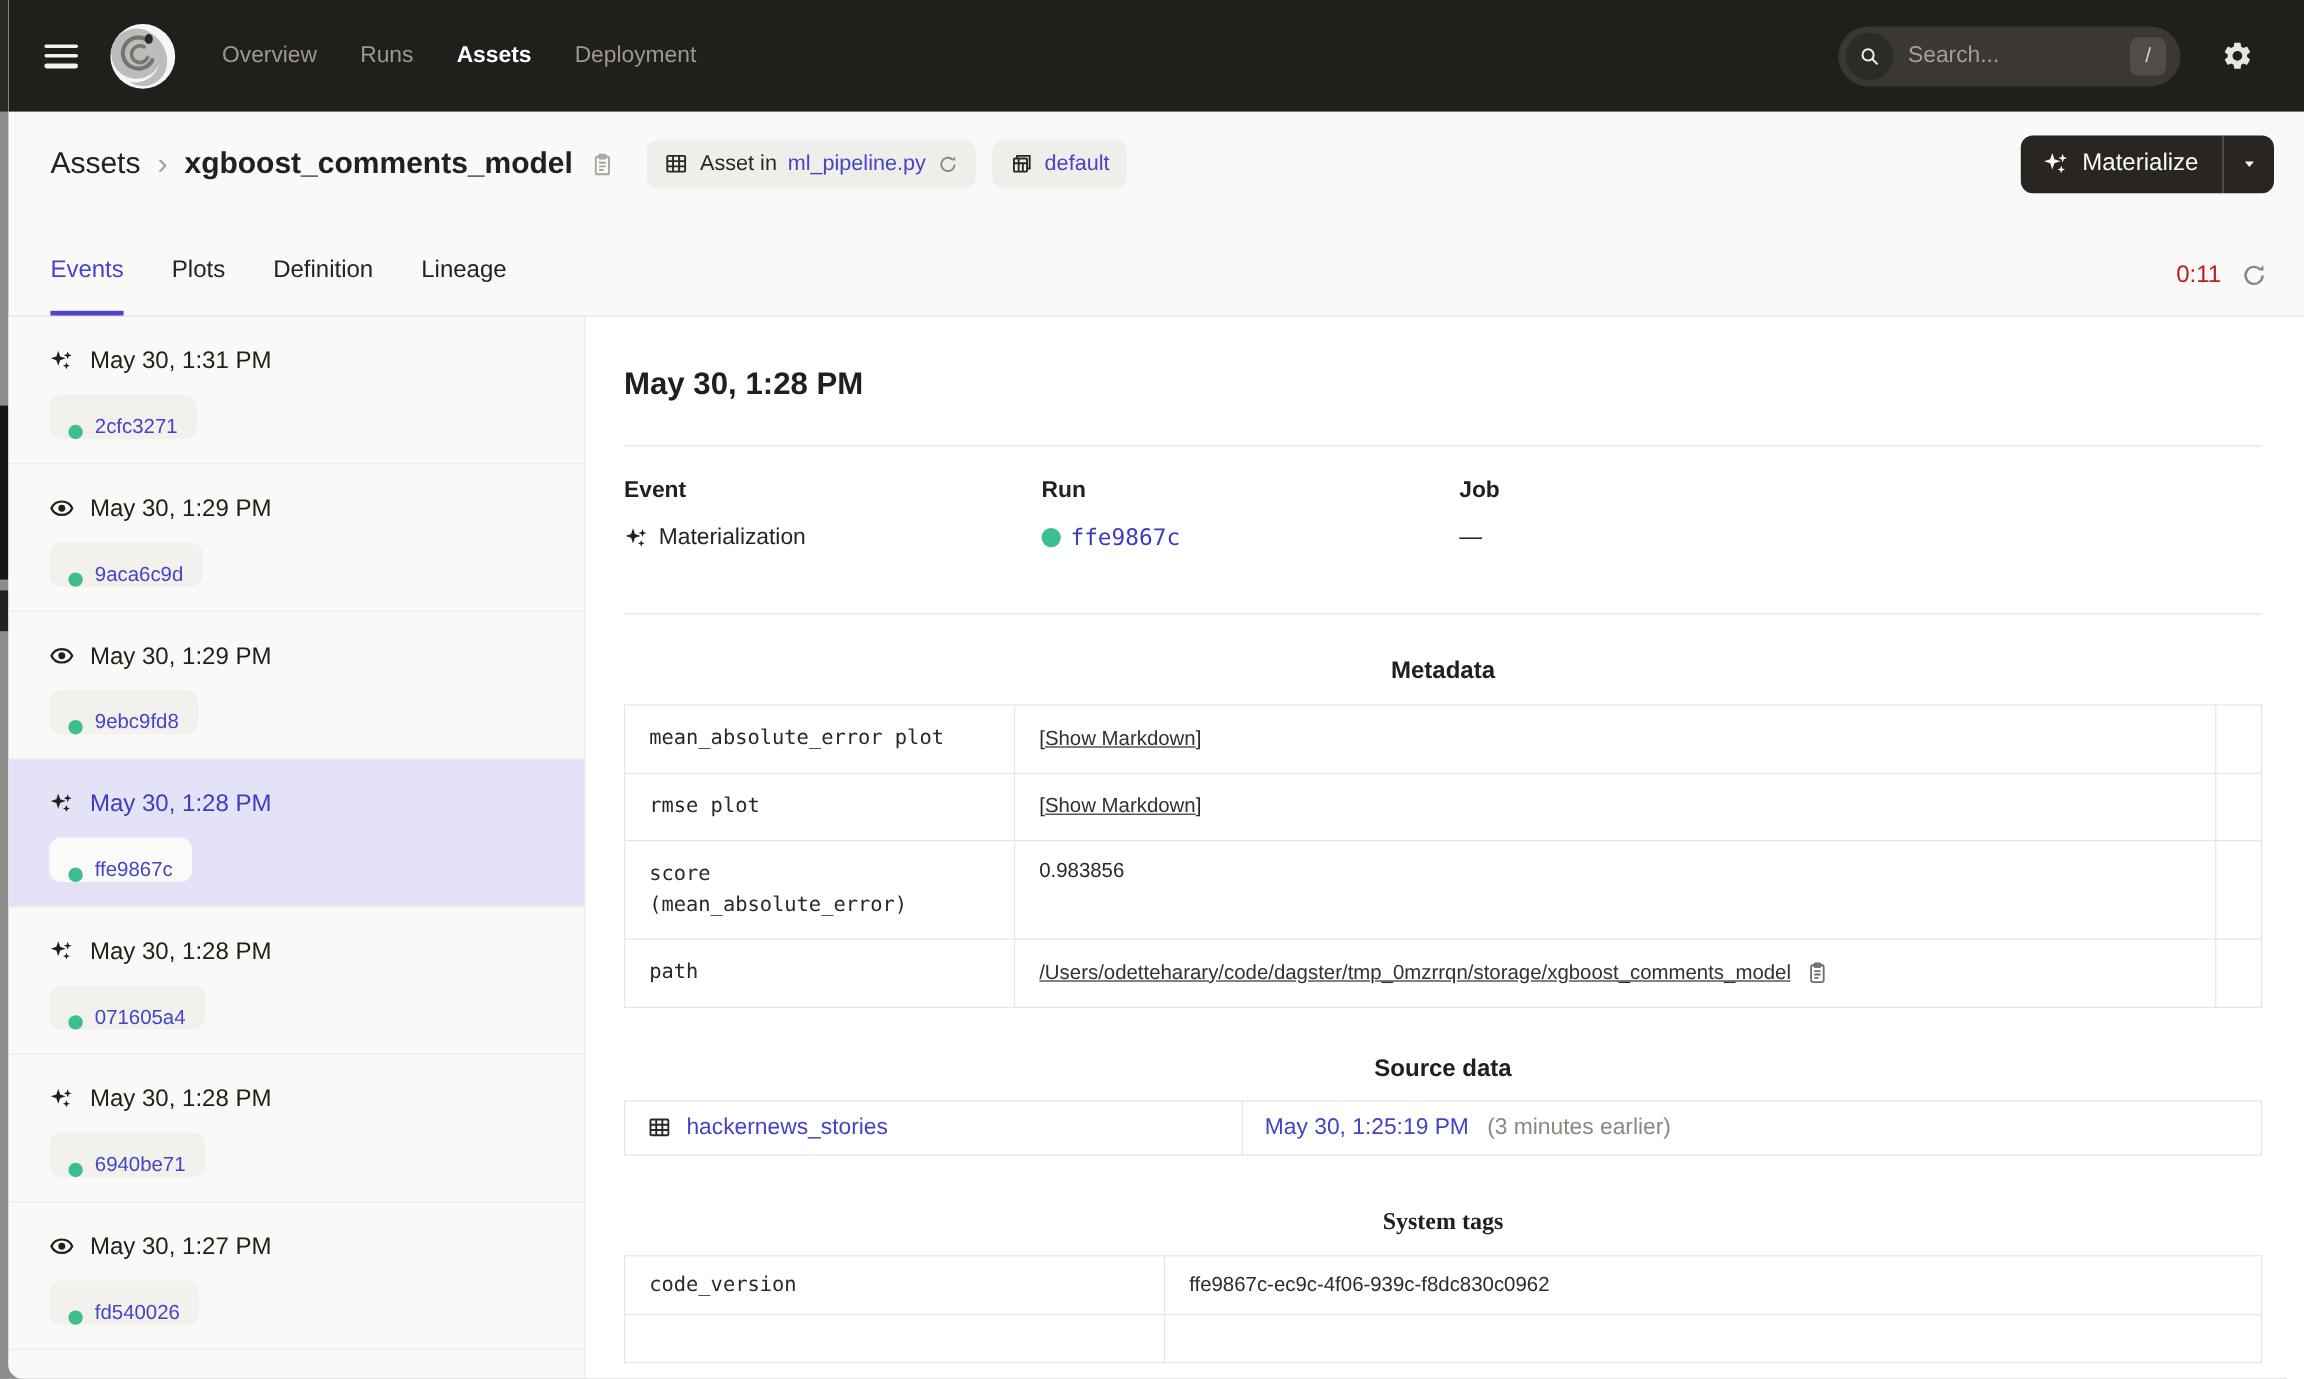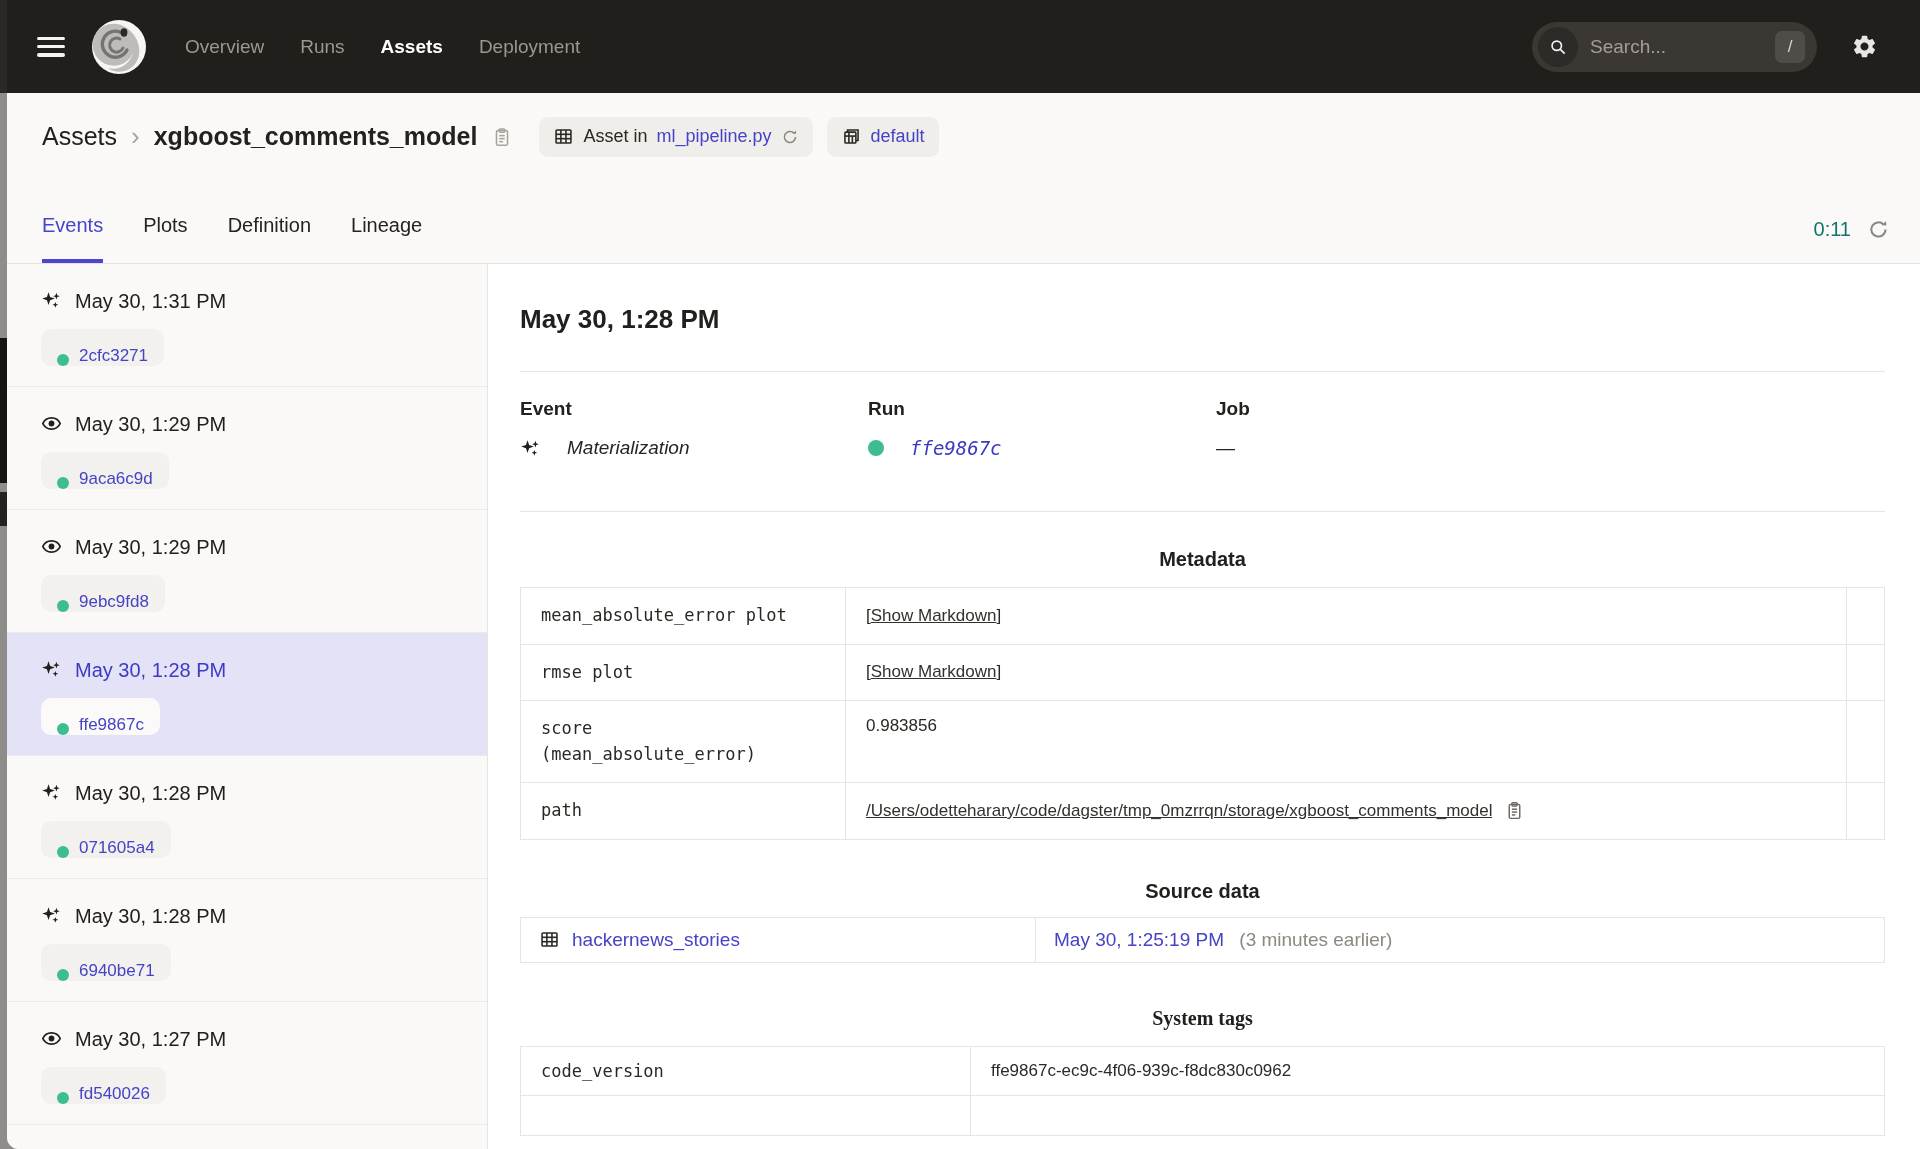--- a/index.html
+++ b/index.html
@@ -56,21 +56,21 @@
   .materialize-main .spark svg { width:100%; height:100%; }
   .materialize-caret { width:43px; display:flex; align-items:center; justify-content:center; border-left:1px solid rgba(250,250,249,0.3); color:#fbfaf9; }
   .materialize-caret svg { width:15px; height:15px; }
 
   
   .tabs-row { height:84px; flex:0 0 84px; display:flex; align-items:flex-end; padding:0 30px 0 35px; border-bottom:1px solid #e7e4e0; position:relative; }
   .tabs { display:flex; gap:40px; }
   .tab { font-size:20px; color:#26231f; font-weight:500; padding-bottom:22px; border-bottom:4px solid transparent; cursor:pointer; }
   .tab.active { color:#4644c9; border-bottom-color:#4f46cf; }
   .tabs-right { margin-left:auto; display:flex; align-items:center; gap:16px; padding-bottom:22px; }
-  .countdown { font-size:20px; color:#0f766e; }
+  .countdown { font-size:20px; color:#b91c1c; }
   .refresh-btn { width:23px; height:23px; color:#8b867f; cursor:pointer; }
   .refresh-btn svg { width:100%; height:100%; }
 
   
   .content { flex:1; display:flex; min-height:0; }
 
   .sidebar { width:481px; flex:0 0 481px; border-right:1px solid #e7e4e0; background:#faf9f7; overflow:hidden; }
   .ev-item { padding:26px 24px 0 34px; height:123px; border-bottom:1px solid #edebe7; cursor:pointer; }
   .ev-item.selected { background:#e4e2f7; }
   .ev-top { display:flex; gap:13px; }
@@ -86,21 +86,21 @@
 
   .detail { flex:1; background:#ffffff; padding:0 35px 0 32px; overflow:hidden; }
   .detail h1 { font-size:26px; font-weight:bold; color:#21201c; margin-top:40px; }
   .hr { height:1px; background:#e8e5e1; border:0; }
   .div1 { margin-top:36px; }
   .div2 { margin-top:52px; }
 
   .event-grid { display:flex; margin-top:26px; }
   .eg-col { width:348px; }
   .eg-label { font-size:19px; font-weight:bold; color:#23211d; margin-bottom:17px; }
-  .eg-value { display:flex; align-items:center; gap:26px; font-size:19px; color:#28251f;font-style:italic; }
+  .eg-value { display:flex; align-items:center; gap:8px; font-size:19px; color:#28251f; }
   .eg-value .spark { width:21px; height:21px; color:#232019; }
   .eg-value .spark svg { width:100%; height:100%; }
   .run-dot { width:16px; height:16px; border-radius:50%; background:#3ebd8f; }
   .mono { font-family:"DejaVu Sans Mono", monospace; }
   .run-link { font-size:19px; color:#3c3ac2; text-decoration:none; cursor:pointer; }
   .dash { color:#28251f; }
 
   .section-h { font-size:20px; font-weight:bold; color:#21201c;text-align:center; }
   .h-meta { margin-top:36px; }
   .h-source { margin-top:40px; }
@@ -248,20 +248,33 @@
             </svg></span>
       </span>
 
       <span class="head-chip">
         <span class="chip-icon"><svg viewBox="0 0 24 24">
               <use href="#i-repo"></use>
             </svg></span>
         <a>default</a>
       </span>
 
+      <div class="materialize-wrap">
+        <div class="materialize-main">
+          <span class="spark"><svg viewBox="0 0 24 24" fill="currentColor">
+                <use href="#i-spark"></use>
+              </svg></span>
+          <span>Materialize</span>
+        </div>
+        <div class="materialize-caret">
+          <svg viewBox="0 0 24 24">
+              <use href="#i-caret"></use>
+            </svg>
+        </div>
+      </div>
     </div>
 
     <div class="tabs-row">
       <div class="tabs">
         <span class="tab active">Events</span>
         <span class="tab">Plots</span>
         <span class="tab">Definition</span>
         <span class="tab">Lineage</span>
       </div>
       <div class="tabs-right">

